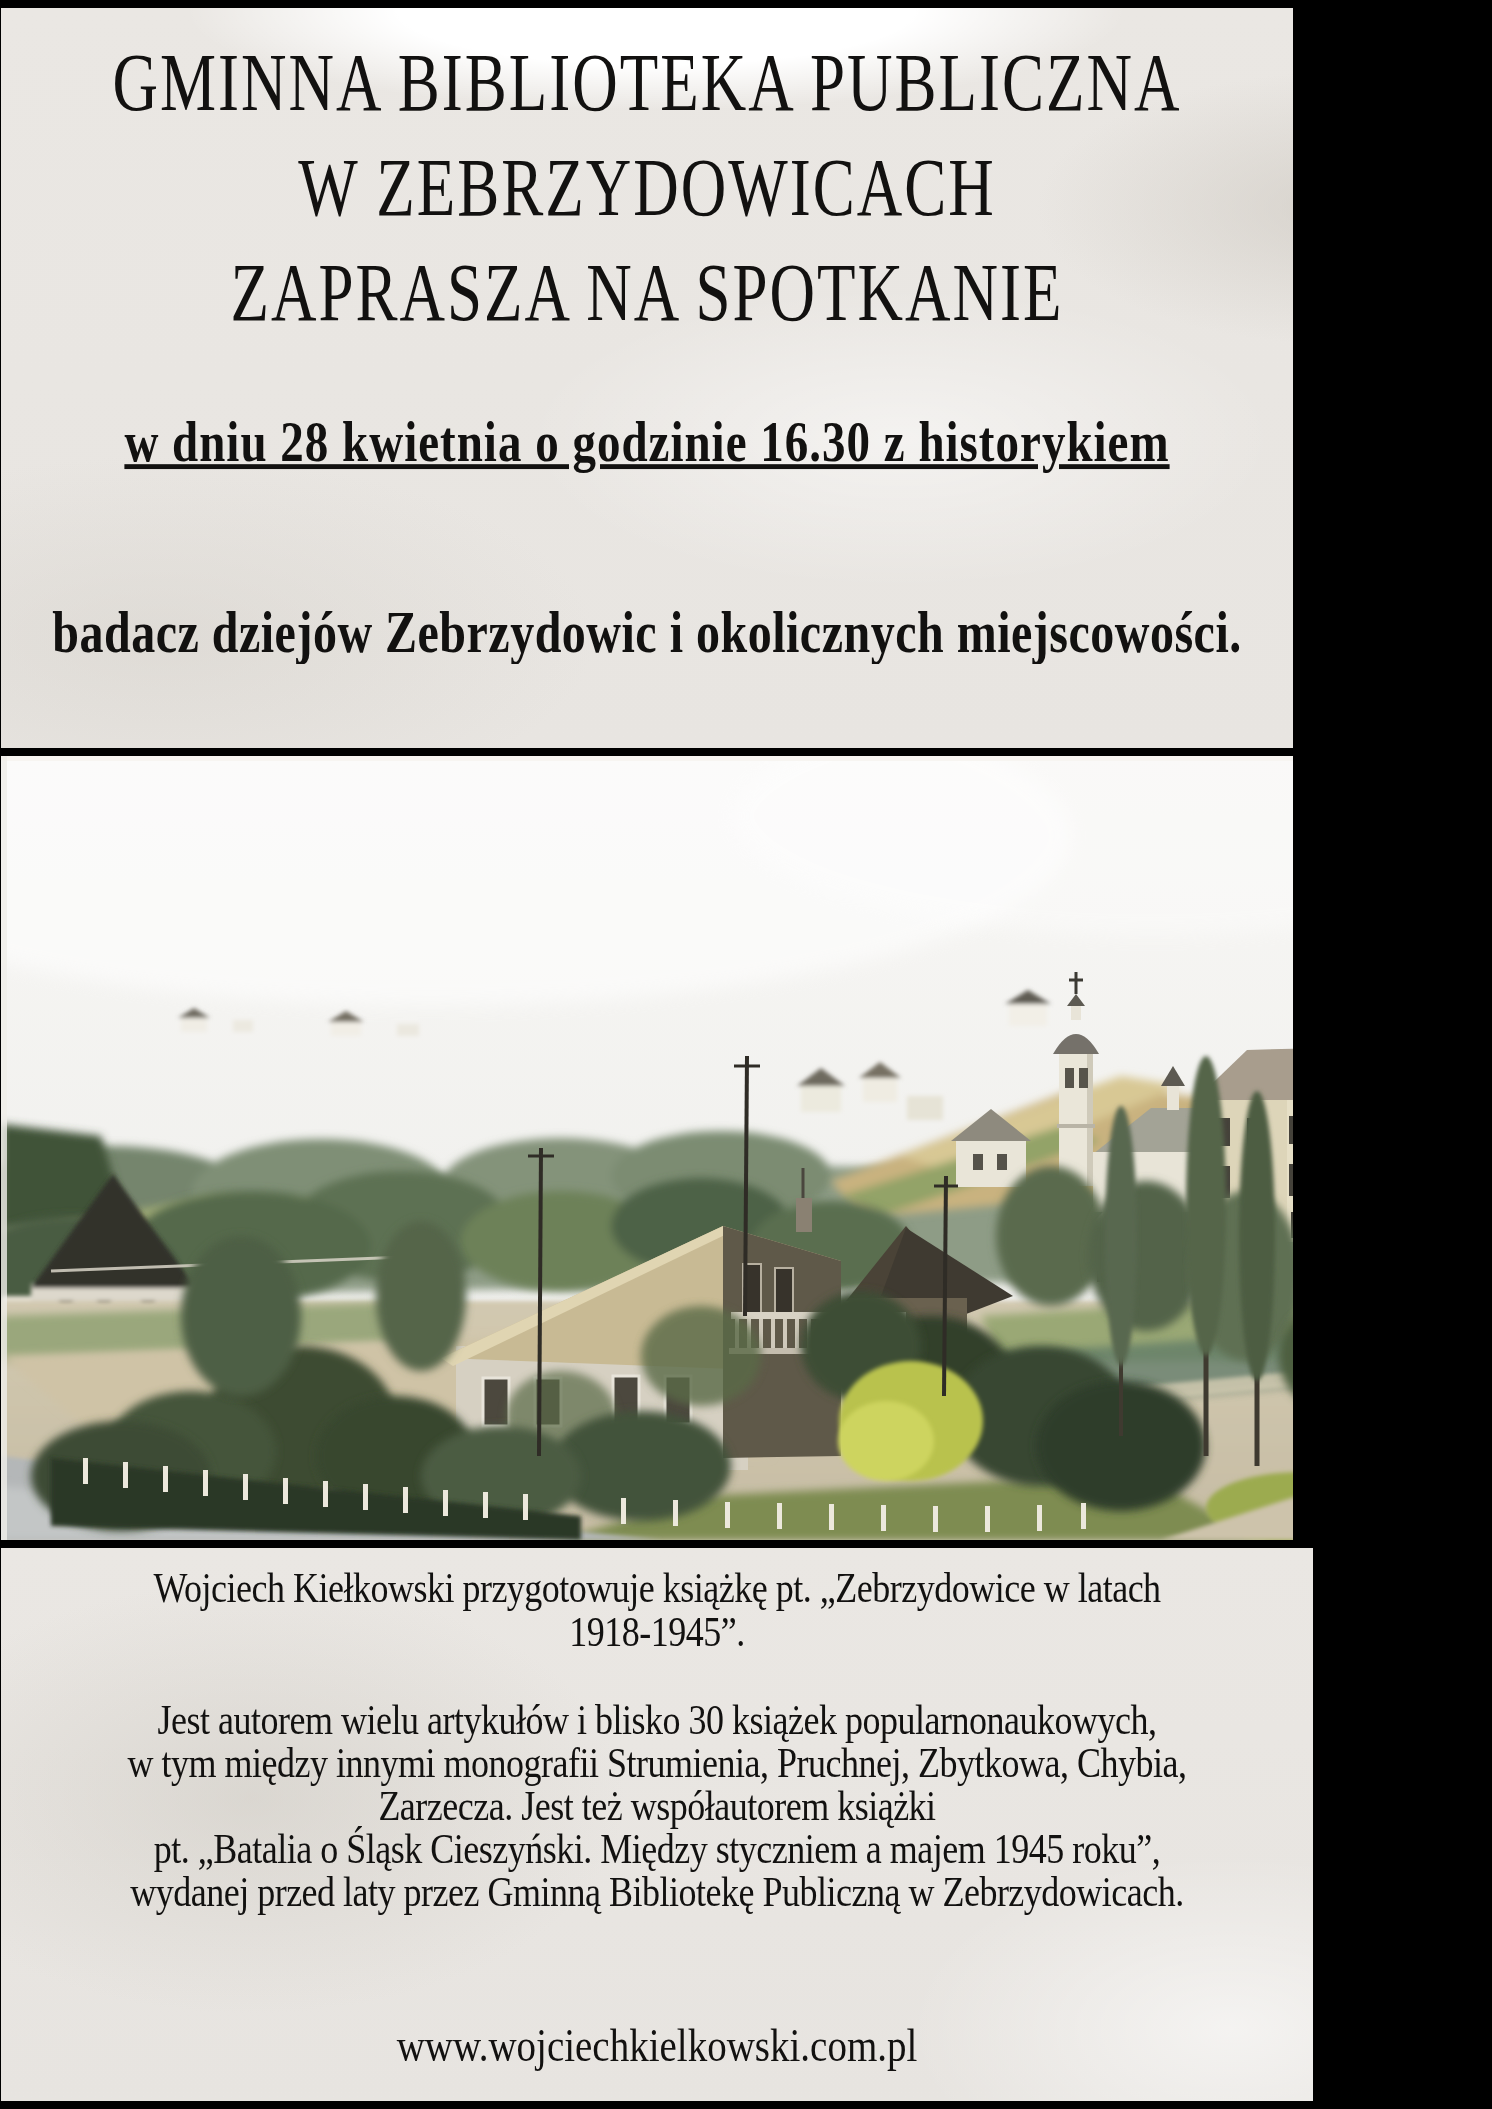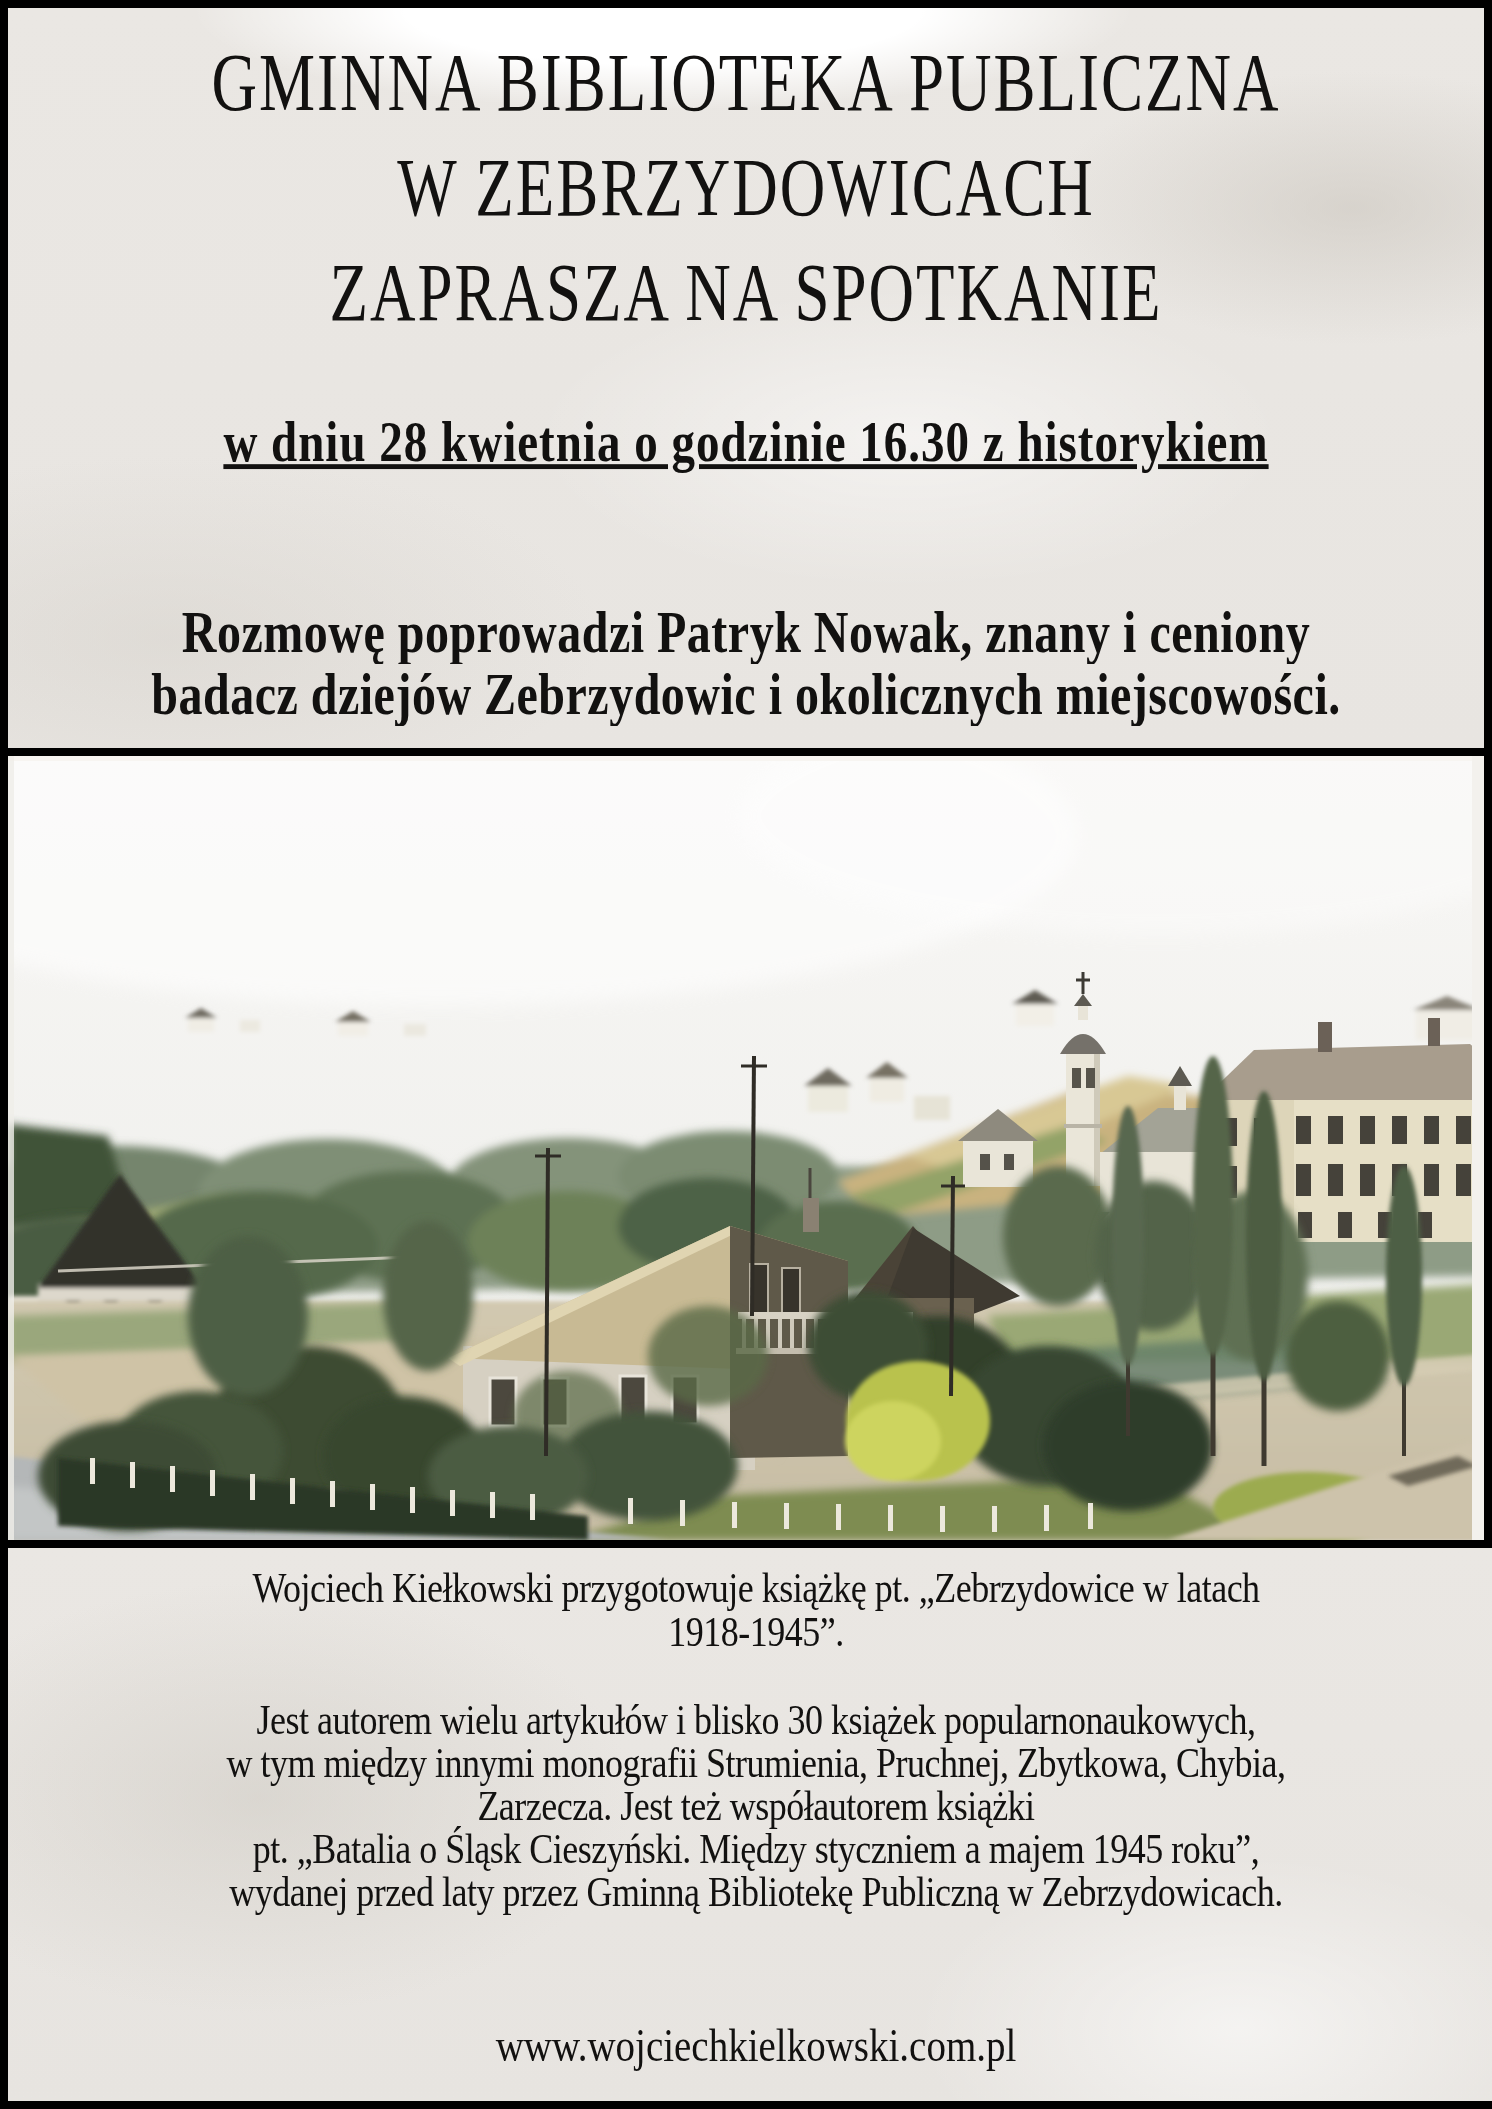--- a/index.html
+++ b/index.html
@@ -1,21 +1,21 @@
 <!DOCTYPE html>
 <html><head>
 <meta charset="utf-8">
 <style>
   html,body{margin:0;padding:0;background:#000;}
   .poster{
     position:relative;width:1492px;height:2109px;background:#000;
     font-family:"Liberation Serif","DejaVu Serif",serif;color:#121110;
     overflow:hidden;
   }
-  .section{position:absolute;left:8px;width:1476px;overflow:hidden;}
+  .section{position:absolute;left:1px;width:1292px;overflow:hidden;}
   .top-section{
     top:8px;height:740px;
     background:
       radial-gradient(ellipse 470px 100px at 655px 2px,#ffffff 0%,#ffffff 55%,rgba(255,255,255,0) 100%),
       radial-gradient(ellipse 430px 190px at 1345px 200px,rgba(203,198,190,.6),rgba(203,198,190,0) 72%),
       radial-gradient(ellipse 620px 260px at 160px 630px,rgba(211,207,200,.45),rgba(211,207,200,0) 70%),
       radial-gradient(ellipse 500px 200px at 900px 430px,rgba(255,255,255,.5),rgba(255,255,255,0) 75%),
       linear-gradient(#eae7e3,#e8e5e1);
   }
   .photo-section{top:756px;height:784px;background:#eceae6;}
@@ -65,23 +65,20 @@
           <span class="sy">ZAPRASZA NA SPOTKANIE</span>
         </div>
     </div>
     <div class="event-block">
       <div class="center-line event-line">
           <span class="sy">w dniu 28 kwietnia o godzinie 16.30 z historykiem</span>
         </div>
     </div>
     <div class="host-block">
       <div class="center-line host-line">
-          <span class="sy">Rozmowę poprowadzi Patryk Nowak, znany i ceniony</span>
-        </div>
-      <div class="center-line host-line">
           <span class="sy">badacz dziejów Zebrzydowic i okolicznych miejscowości.</span>
         </div>
     </div>
   </div>
 
   <figure class="section photo-section" style="margin:0;">
     <svg viewBox="0 0 1476 784" preserveAspectRatio="none">
       <defs>
         <linearGradient id="sky" x1="0" y1="0" x2="0" y2="1">
           <stop offset="0" stop-color="#f8f7f5"></stop>

